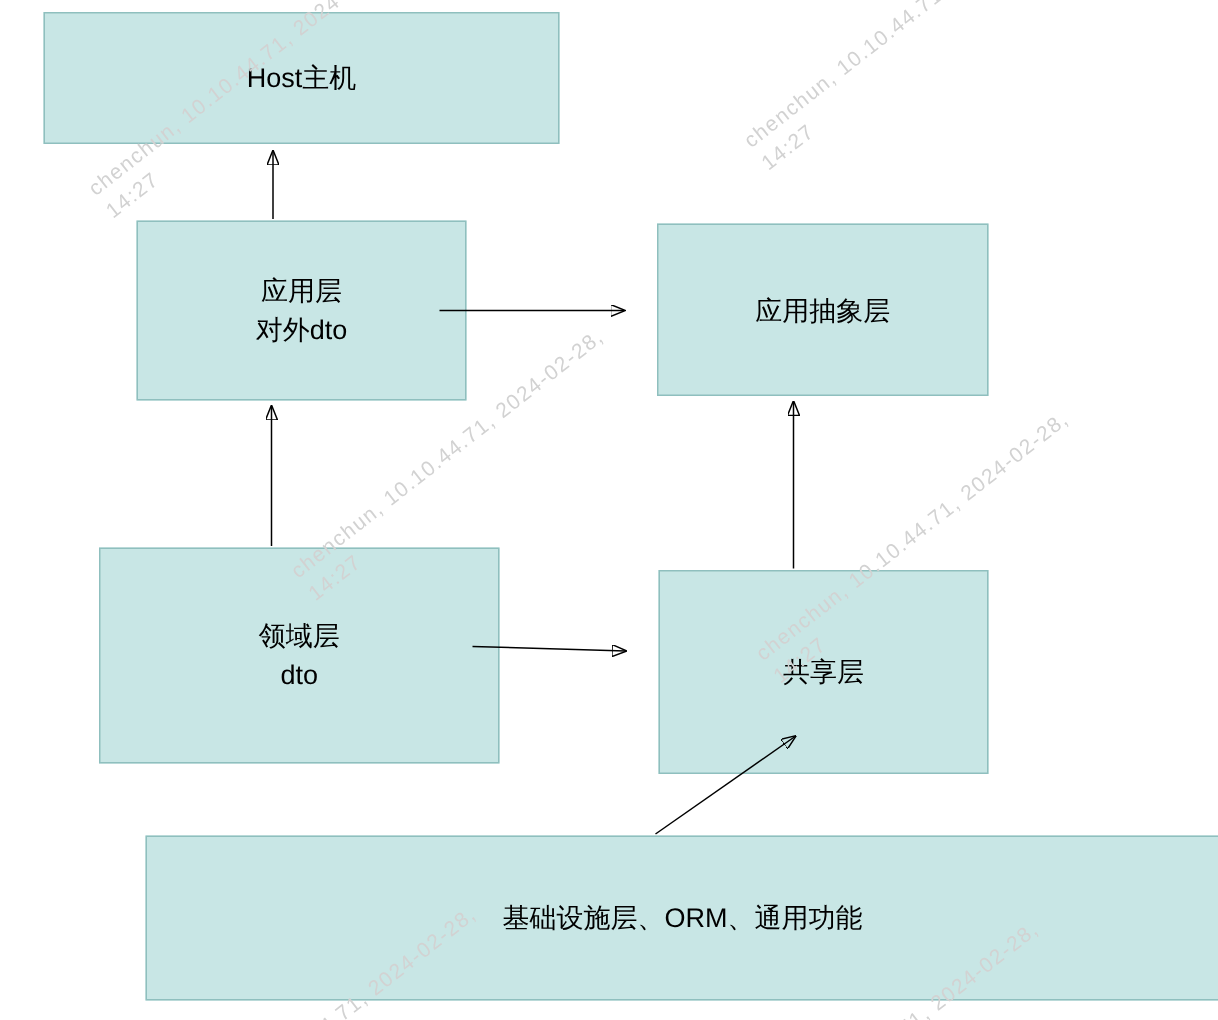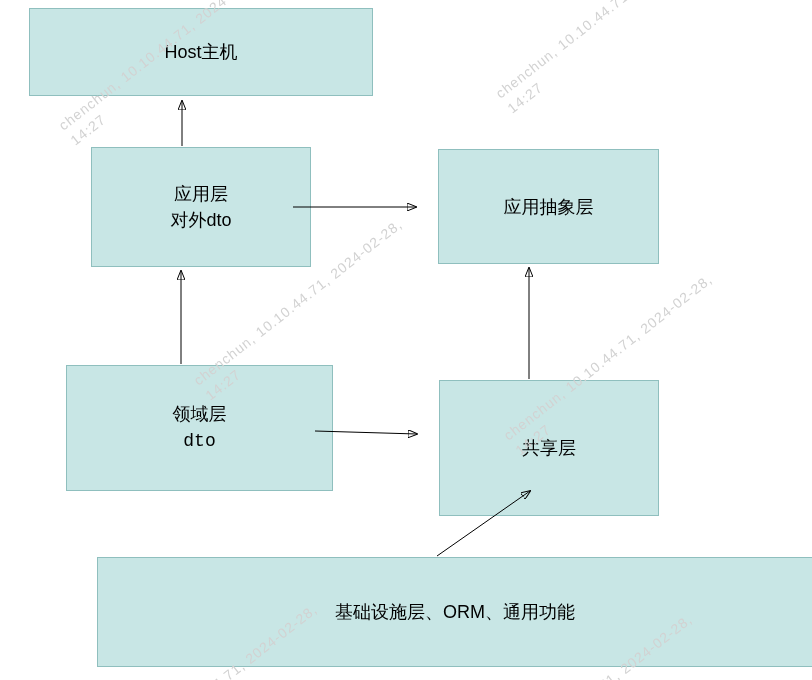--- a/index.html
+++ b/index.html
@@ -28,21 +28,21 @@
     text-align:center;
     color:#000;
     font-size:18px;
     line-height:26px;
     z-index:1;
     margin-left:19px;
   }
   .node-host{left:10px;top:8px;width:344px;height:88px;}
   .node-app{left:72px;top:147px;width:220px;height:120px;}
   .node-abstract{left:419px;top:149px;width:221px;height:115px;}
-  .node-domain{left:47px;top:365px;width:267px;height:126px;font-family:Liberation Mono, monospace;}
+  .node-domain{left:47px;top:365px;width:267px;height:144px;}
   .node-shared{left:420px;top:380px;width:220px;height:136px;}
   .node-infra{left:78px;top:557px;width:716px;height:110px;}
   .arrows{
     position:absolute;
     left:0;top:0;
     width:812px;height:680px;
     z-index:2;
     pointer-events:none;
   }
   .arrows line, .arrows path{stroke:#000;stroke-width:1;fill:none;}

